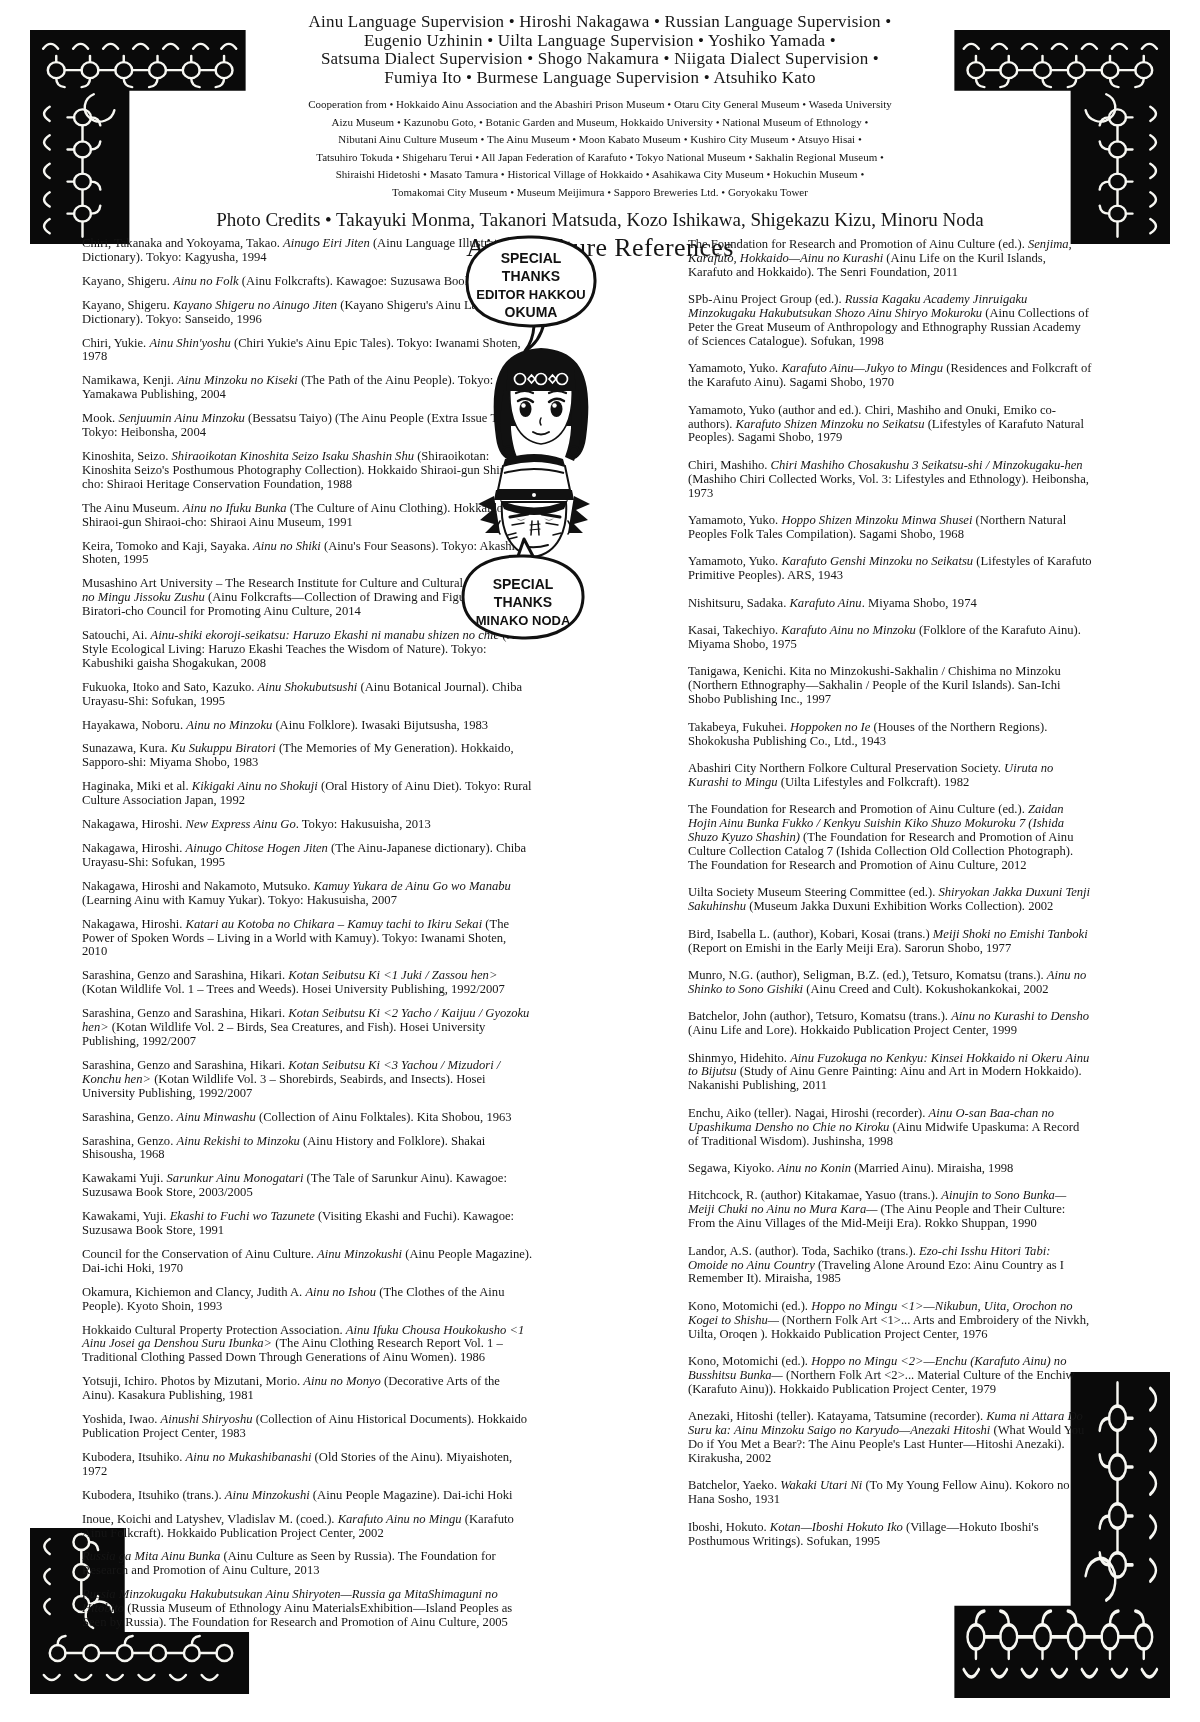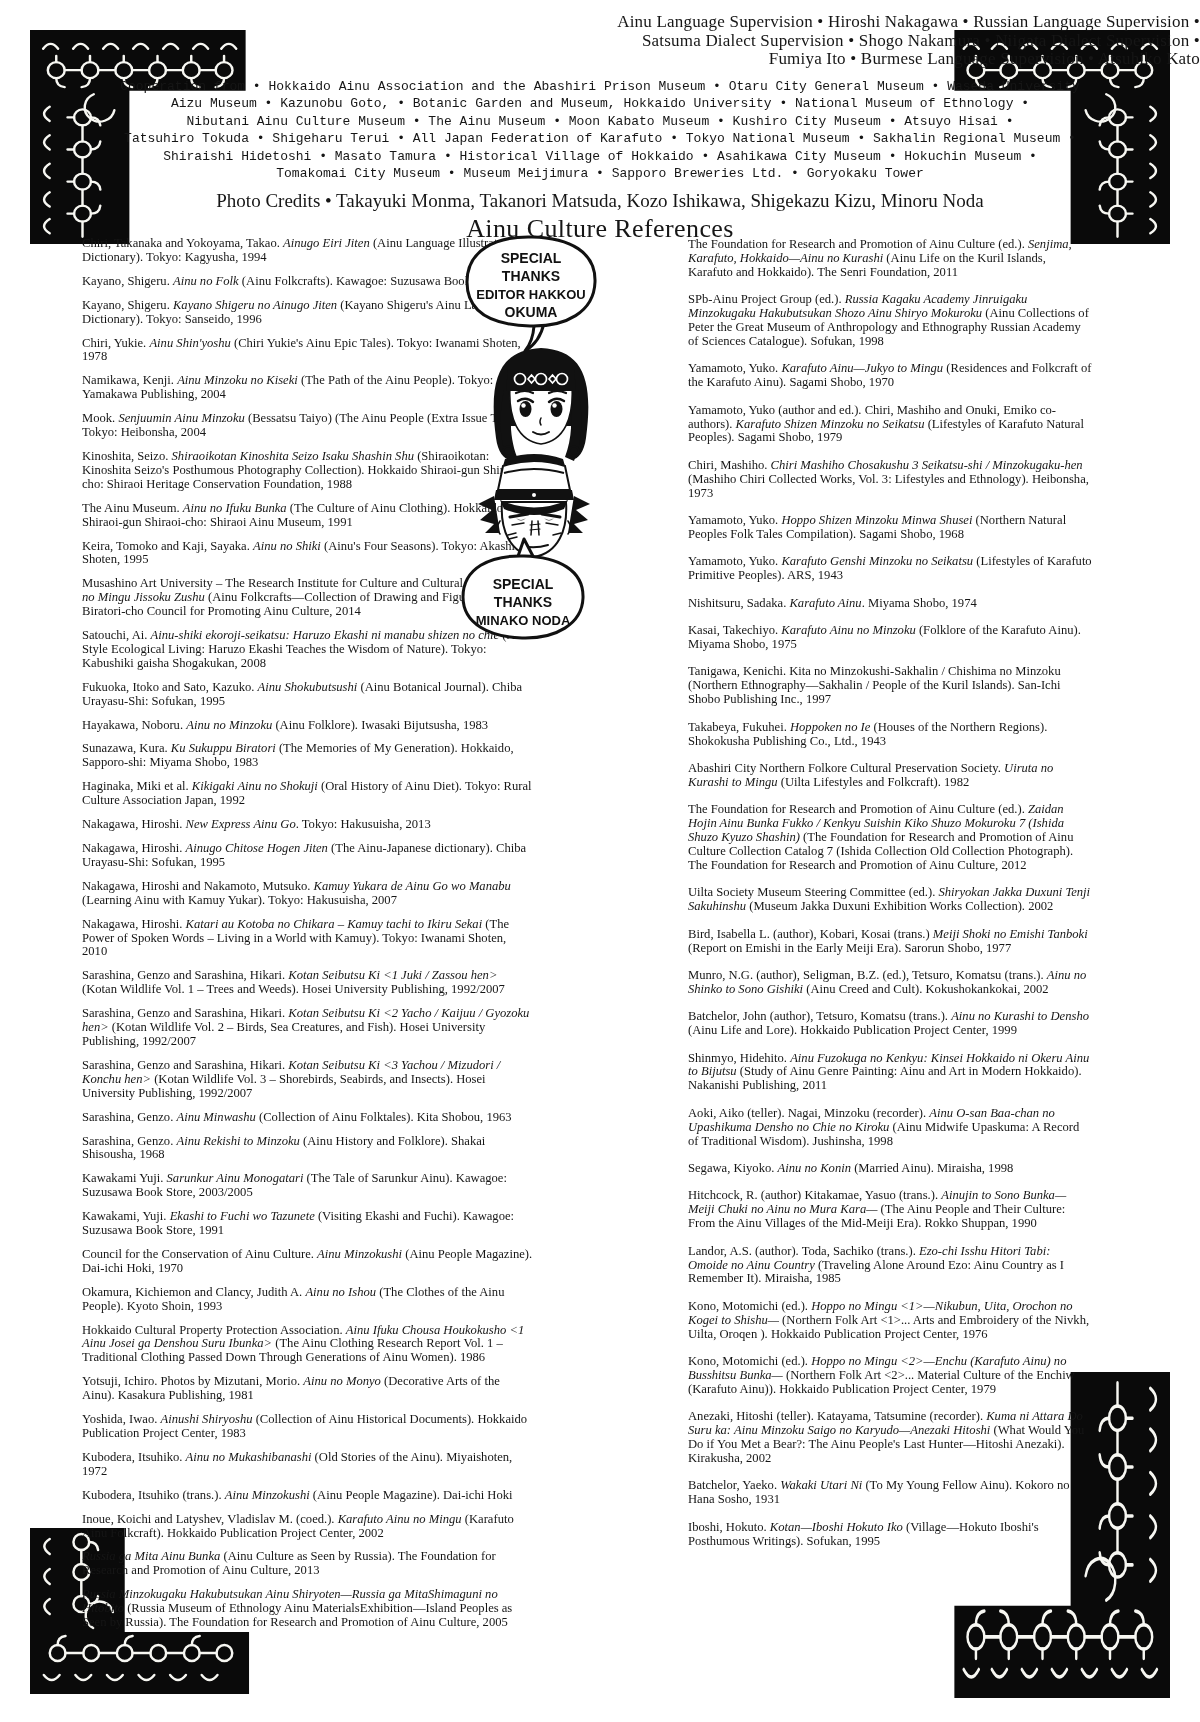--- a/index.html
+++ b/index.html
@@ -8,23 +8,23 @@
     font-family:"Liberation Serif", serif;color:#161616;overflow:hidden;
   }
   
   .corner{position:absolute;pointer-events:none;}
   .corner.tl{left:30px;top:30px;width:225px;height:214px;}
   .corner.tr{left:945px;top:30px;width:225px;height:214px;transform:scaleX(-1);}
   .corner.bl{left:30px;top:1528px;width:222px;height:166px;transform:scaleY(-1);}
   .corner.br{left:945px;top:1372px;width:225px;height:326px;transform:scale(-1,-1);}
   
   .top-credits{position:absolute;left:0;top:13px;width:1200px;text-align:center;}
-  .sup-line{font-size:17px;line-height:18.5px;letter-spacing:.2px;text-align:right;}
+  .sup-line{font-size:17px;line-height:18.5px;letter-spacing:.2px;}
   .coop-block{margin-top:9px;}
-  .coop-line{font-size:13px;line-height:17.6px;font-family:Liberation Mono, monospace;}
+  .coop-line{font-size:11px;line-height:17.6px;}
   .photo-line{margin-top:7px;font-size:19px;line-height:21px;}
   .page-title{margin-top:4px;font-size:26px;line-height:28px;letter-spacing:.4px;}
   
   .col{position:absolute;font-size:12.6px;line-height:13.9px;}
   .col-left{left:82px;top:237px;width:452px;}
   .col-right{left:640px;top:238px;width:452px;}
   .ref{margin:0 0 10px 0;}
   .col-right .ref{margin-bottom:13.5px;margin-left:48px;}
   .ref em{font-style:italic;}
   
@@ -96,20 +96,21 @@
 <svg class="corner bl">
     <use href="#cornerS"></use>
   </svg>
 <svg class="corner br">
     <use href="#cornerL"></use>
   </svg>
 
 <header class="top-credits">
   <div>
     <div class="sup-line">Ainu Language Supervision • Hiroshi Nakagawa • Russian Language Supervision •</div>
+    <div class="sup-line">Eugenio Uzhinin • Uilta Language Supervision • Yoshiko Yamada •</div>
     <div class="sup-line">Satsuma Dialect Supervision • Shogo Nakamura • Niigata Dialect Supervision •</div>
     <div class="sup-line">Fumiya Ito • Burmese Language Supervision • Atsuhiko Kato</div>
   </div>
   <div class="coop-block">
     <div class="coop-line">Cooperation from • Hokkaido Ainu Association and the Abashiri Prison Museum • Otaru City General Museum •  Waseda University</div>
     <div class="coop-line">Aizu Museum • Kazunobu Goto, • Botanic Garden and Museum, Hokkaido University •  National Museum of Ethnology •</div>
     <div class="coop-line">Nibutani Ainu Culture Museum • The Ainu Museum •  Moon Kabato Museum • Kushiro City Museum • Atsuyo Hisai •</div>
     <div class="coop-line">Tatsuhiro Tokuda • Shigeharu Terui • All Japan Federation of Karafuto • Tokyo National Museum • Sakhalin Regional Museum •</div>
     <div class="coop-line">Shiraishi Hidetoshi • Masato Tamura • Historical Village of Hokkaido • Asahikawa City Museum • Hokuchin Museum •</div>
     <div class="coop-line">Tomakomai City Museum • Museum Meijimura • Sapporo Breweries Ltd. • Goryokaku Tower</div>
@@ -168,21 +169,21 @@
     <p class="ref"><span>Kasai, Takechiyo. </span><em>Karafuto Ainu no Minzoku</em><span> (Folklore of the Karafuto Ainu). Miyama Shobo, 1975</span></p>
     <p class="ref"><span>Tanigawa, Kenichi. Kita no Minzokushi-Sakhalin / Chishima no Minzoku (Northern Ethnography—Sakhalin / People of the Kuril Islands). San-Ichi Shobo Publishing Inc., 1997</span></p>
     <p class="ref"><span>Takabeya, Fukuhei. </span><em>Hoppoken no Ie</em><span> (Houses of the Northern Regions). Shokokusha Publishing Co., Ltd., 1943</span></p>
     <p class="ref"><span>Abashiri City Northern Folkore Cultural Preservation Society. </span><em>Uiruta no Kurashi to Mingu</em><span> (Uilta Lifestyles and Folkcraft). 1982</span></p>
     <p class="ref"><span>The Foundation for Research and Promotion of Ainu Culture (ed.). </span><em>Zaidan Hojin Ainu Bunka Fukko / Kenkyu Suishin Kiko Shuzo Mokuroku 7 (Ishida Shuzo Kyuzo Shashin)</em><span> (The Foundation for Research and Promotion of Ainu Culture Collection Catalog 7 (Ishida Collection Old Collection Photograph). The Foundation for Research and Promotion of Ainu Culture, 2012</span></p>
     <p class="ref"><span>Uilta Society Museum Steering Committee (ed.). </span><em>Shiryokan Jakka Duxuni Tenji Sakuhinshu</em><span> (Museum Jakka Duxuni Exhibition Works Collection). 2002</span></p>
     <p class="ref"><span>Bird, Isabella L. (author), Kobari, Kosai (trans.) </span><em>Meiji Shoki no Emishi Tanboki</em><span> (Report on Emishi in the Early Meiji Era). Sarorun Shobo, 1977</span></p>
     <p class="ref"><span>Munro, N.G. (author), Seligman, B.Z. (ed.), Tetsuro, Komatsu (trans.). </span><em>Ainu no Shinko to Sono Gishiki</em><span> (Ainu Creed and Cult). Kokushokankokai, 2002</span></p>
     <p class="ref"><span>Batchelor, John (author), Tetsuro, Komatsu (trans.). </span><em>Ainu no Kurashi to Densho</em><span> (Ainu Life and Lore). Hokkaido Publication Project Center, 1999</span></p>
     <p class="ref"><span>Shinmyo, Hidehito. </span><em>Ainu Fuzokuga no Kenkyu: Kinsei Hokkaido ni Okeru Ainu to Bijutsu</em><span> (Study of Ainu Genre Painting: Ainu and Art in Modern Hokkaido). Nakanishi Publishing, 2011</span></p>
-    <p class="ref"><span>Aoki, Aiko (teller). Nagai, Minzoku (recorder). </span><em>Ainu O-san Baa-chan no Upashikuma Densho no Chie no Kiroku</em><span> (Ainu Midwife Upaskuma: A Record of Traditional Wisdom). Jushinsha, 1998</span></p>
+    <p class="ref"><span>Enchu, Aiko (teller). Nagai, Hiroshi (recorder). </span><em>Ainu O-san Baa-chan no Upashikuma Densho no Chie no Kiroku</em><span> (Ainu Midwife Upaskuma: A Record of Traditional Wisdom). Jushinsha, 1998</span></p>
     <p class="ref"><span>Segawa, Kiyoko. </span><em>Ainu no Konin</em><span> (Married Ainu). Miraisha, 1998</span></p>
     <p class="ref"><span>Hitchcock, R. (author) Kitakamae, Yasuo (trans.). </span><em>Ainujin to Sono Bunka—Meiji Chuki no Ainu no Mura Kara—</em><span> (The Ainu People and Their Culture: From the Ainu Villages of the Mid-Meiji Era). Rokko Shuppan, 1990</span></p>
     <p class="ref"><span>Landor, A.S. (author). Toda, Sachiko (trans.). </span><em>Ezo-chi Isshu Hitori Tabi: Omoide no Ainu Country</em><span> (Traveling Alone Around Ezo: Ainu Country as I Remember It). Miraisha, 1985</span></p>
     <p class="ref"><span>Kono, Motomichi (ed.). </span><em>Hoppo no Mingu &lt;1&gt;—Nikubun, Uita, Orochon no Kogei to Shishu—</em><span> (Northern Folk Art &lt;1&gt;... Arts and Embroidery of the Nivkh, Uilta, Oroqen ). Hokkaido Publication Project Center, 1976</span></p>
     <p class="ref"><span>Kono, Motomichi (ed.). </span><em>Hoppo no Mingu &lt;2&gt;—Enchu (Karafuto Ainu) no Busshitsu Bunka—</em><span> (Northern Folk Art &lt;2&gt;... Material Culture of the Enchiw (Karafuto Ainu)). Hokkaido Publication Project Center, 1979</span></p>
     <p class="ref"><span>Anezaki, Hitoshi (teller). Katayama, Tatsumine (recorder). </span><em>Kuma ni Attara Do Suru ka: Ainu Minzoku Saigo no Karyudo—Anezaki Hitoshi</em><span> (What Would You Do if You Met a Bear?: The Ainu People's Last Hunter—Hitoshi Anezaki). Kirakusha, 2002</span></p>
     <p class="ref"><span>Batchelor, Yaeko. </span><em>Wakaki Utari Ni</em><span> (To My Young Fellow Ainu). Kokoro no Hana Sosho, 1931</span></p>
     <p class="ref"><span>Iboshi, Hokuto. </span><em>Kotan—Iboshi Hokuto Iko</em><span> (Village—Hokuto Iboshi's Posthumous Writings). Sofukan, 1995</span></p>
   </section>
 

